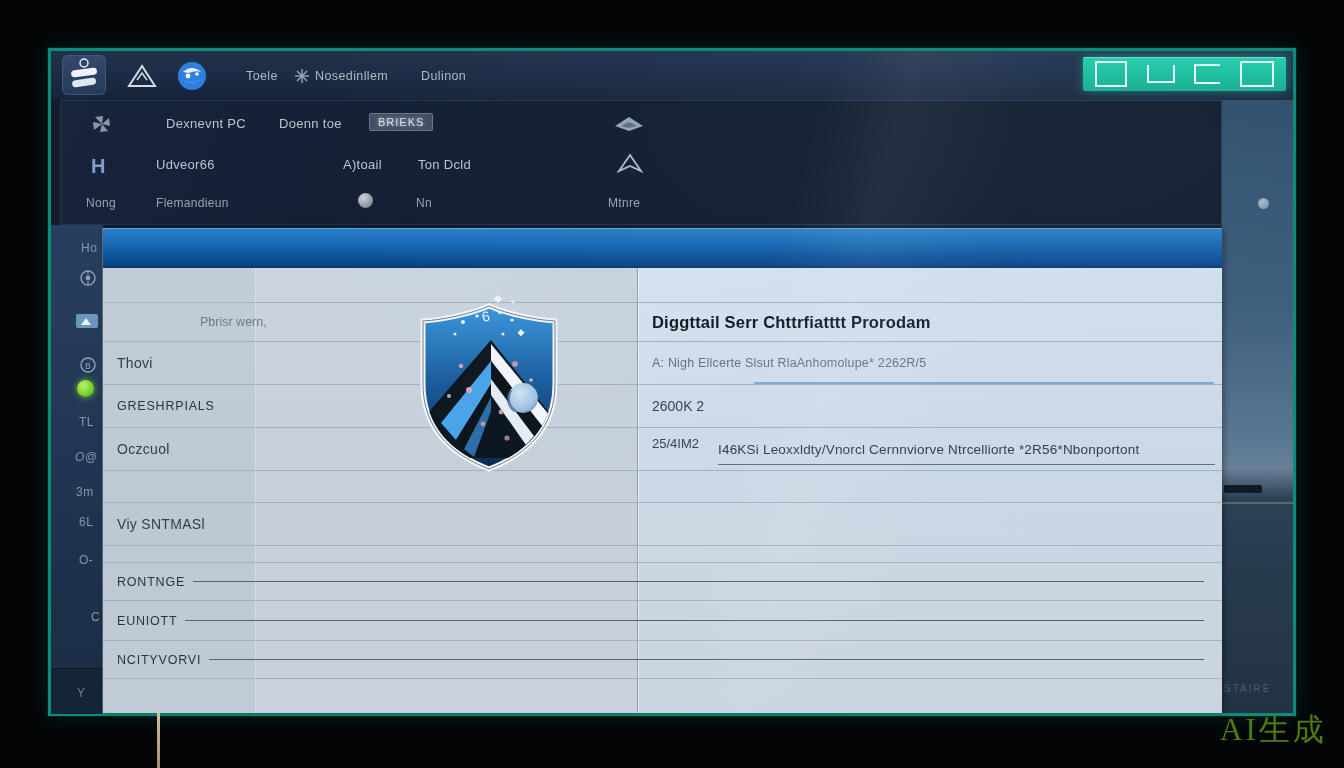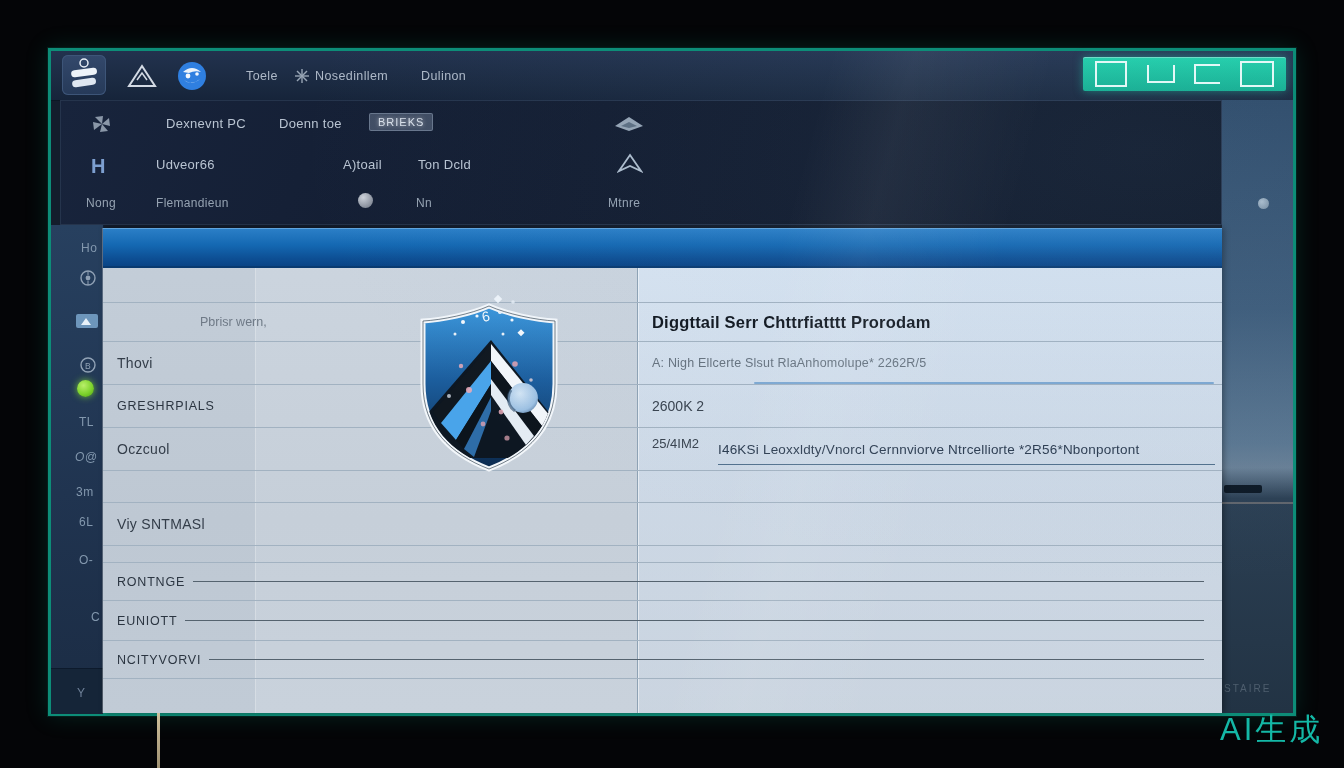--- a/index.html
+++ b/index.html
@@ -90,21 +90,21 @@
   .rule{flex:1;height:1px;background:#55636f;margin:0 10px 0 8px;align-self:center;}
   .blue-line{position:absolute;left:651px;top:114px;width:460px;height:2px;background:#6f9fce;border-radius:1px;opacity:.85;z-index:2;}
   .detail-line{position:absolute;left:615px;top:174px;width:497px;z-index:2;
     border-bottom:1px solid #51708c;padding-bottom:7px;color:#2c3c50;font-size:13.5px;letter-spacing:.2px;}
   .shield-wrap{position:absolute;left:300px;top:24px;width:172px;height:190px;z-index:3;}
 
   
   .cable{position:absolute;left:157px;top:713px;width:3px;height:55px;
     background:linear-gradient(180deg,#cfc19c,#9f9172);}
 
-  .watermark{position:absolute;left:1220px;top:709px;color:#14b8a6;font-size:31px;letter-spacing:3px;font-weight:400;}
+  .watermark{position:absolute;left:1220px;top:709px;color:#4d7c0f;font-size:31px;letter-spacing:3px;font-weight:400;font-family:Liberation Serif, serif;}
 
   .glare{position:absolute;inset:0;pointer-events:none;z-index:50;
     background:linear-gradient(105deg, transparent 55%, rgba(255,255,255,.05) 61%, transparent 71%),
                radial-gradient(ellipse at 88% 15%, rgba(130,170,210,.10), transparent 55%);}
   svg{display:block;}
 </style>
 </head>
 <body>
 
 <div class="window">

